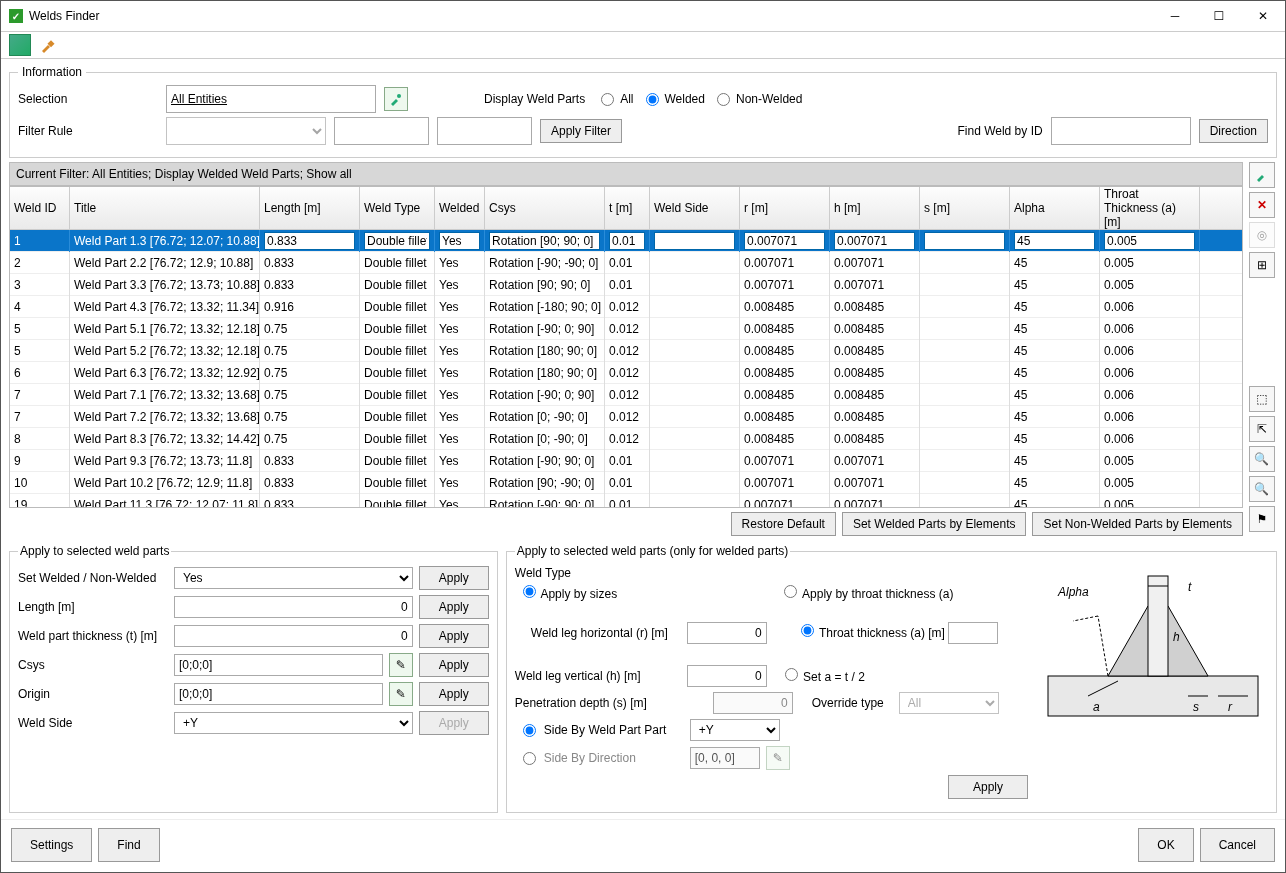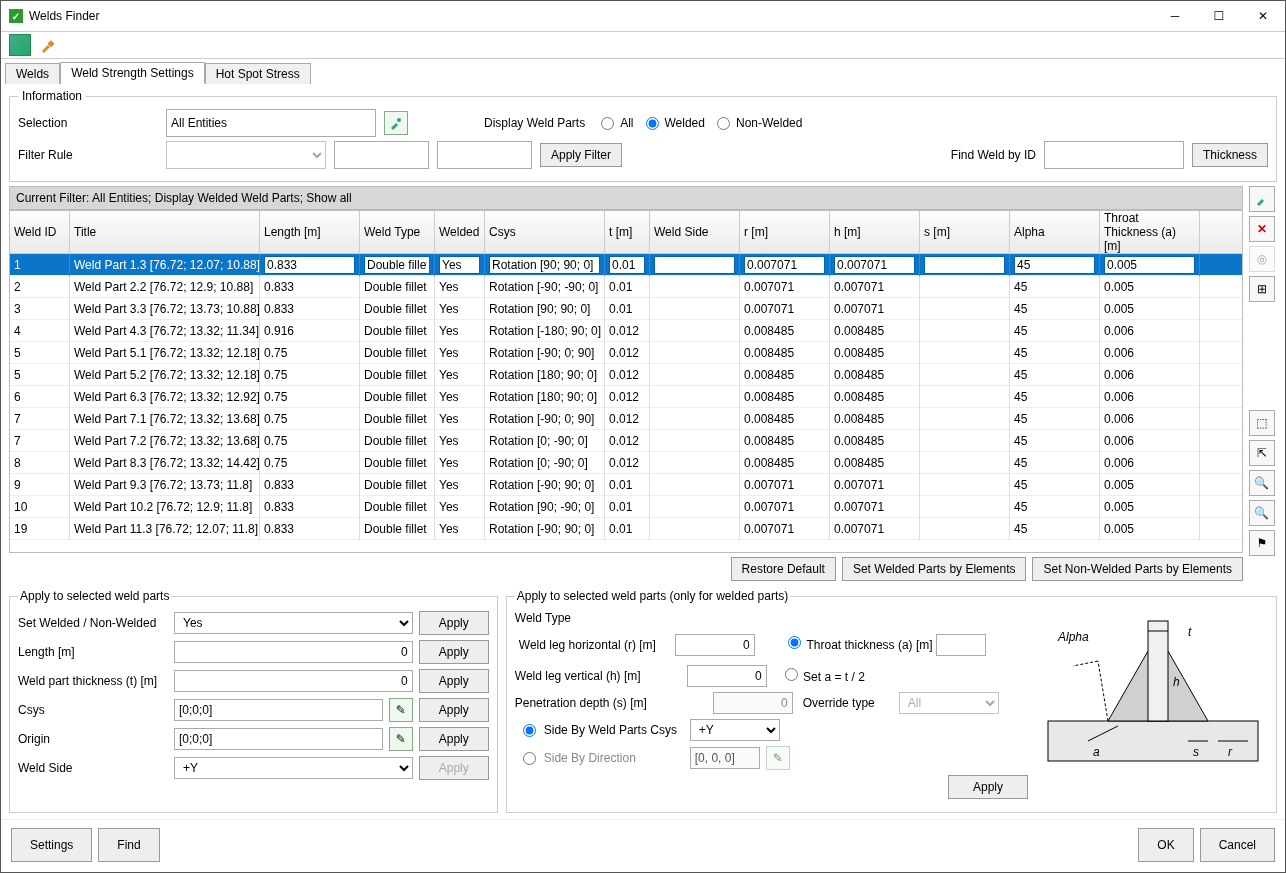--- a/index.html
+++ b/index.html
@@ -18,21 +18,21 @@
 .tabs-row { display: flex; align-items: flex-end; padding: 0 4px; height: 24px; }
 .tab { padding: 3px 10px; border: 1px solid #aaa; border-bottom: none; background: #f0f0f0; margin-right: 0px; position: relative; top: 1px; }
 .tab.active { background: #fff; border-bottom: 1px solid #fff; z-index: 2; }
 
 .body-area { flex: 1; padding: 6px 8px; display: flex; flex-direction: column; gap: 4px; overflow: hidden; }
 
 fieldset.info { border: 1px solid #ccc; padding: 6px 8px 8px; margin: 0; }
 fieldset.info legend { padding: 0 4px; }
 .info-row { display: flex; align-items: center; gap: 8px; margin-bottom: 4px; flex-wrap: wrap; }
 .info-label { width: 140px; }
-.info-input { height: 22px; border: 1px solid #aaa; background: #fff; padding: 13px 4px; }
+.info-input { height: 22px; border: 1px solid #aaa; background: #fff; padding: 13px 4px; text-decoration: underline; }
 .sel-input { width: 210px; }
 .pick-btn { width: 24px; height: 24px; border: 1px solid #8a8; background: #eef8ee; display:flex; align-items:center; justify-content:center; }
 .filter-text { height:22px; border:1px solid #aaa; width:95px; }
 .btn { height: 24px; padding: 0 10px; border:1px solid #999; background:#eee; display:inline-flex; align-items:center; justify-content:center; }
 
 .display-group { display:flex; align-items:center; gap:4px; }
 
 .current-filter { background: #d7d7d7; border:1px solid #bbb; padding: 4px 6px; font-size:12px; }
 
 .grid-wrap { display:flex; gap:4px; flex:1; min-height:0; }
@@ -96,25 +96,20 @@
   <div class="toolbar">
     <div class="tool-btn tool-green"></div>
     <div class="tool-btn">
       <svg width="16" height="16">
           <path d="M2 14 L8 8 L10 10 L4 16 Z" fill="#d78a2a"></path>
           <rect x="9" y="4" width="5" height="5" fill="#d78a2a" transform="rotate(45 11 6)"></rect>
         </svg>
     </div>
   </div>
 
-  <div class="tabs-row">
-    <div class="tab">Welds</div>
-    <div class="tab active">Weld Strength Settings</div>
-    <div class="tab">Hot Spot Stress</div>
-  </div>
 
   <div class="body-area">
 
     <fieldset class="info">
       <legend>Information</legend>
       <div class="info-row">
         <span class="info-label">Selection</span>
         <input class="info-input sel-input" value="All Entities" style="">
         <div class="pick-btn">
           <svg width="14" height="14">
@@ -135,21 +130,21 @@
       </div>
       <div class="info-row">
         <span class="info-label">Filter Rule</span>
         <select class="info-input" style="width:160px;" disabled=""><option>+Y</option></select>
         <input class="filter-text info-input" style="">
         <input class="filter-text info-input" style="">
         <button class="btn">Apply Filter</button>
         <span style="flex:1"></span>
         <span>Find Weld by ID</span>
         <input class="info-input" style="width: 140px;">
-        <button class="btn">Thickness</button>
+        <button class="btn">Direction</button>
       </div>
     </fieldset>
 
     <div class="grid-wrap">
       <div style="flex:1; display:flex; flex-direction:column; min-height:0;">
         <div class="current-filter">Current Filter: All Entities; Display Welded Weld Parts; Show all</div>
         <div class="grid">
           <div class="grid-head">
             <div class="grid-cell c-weldid">Weld ID</div>
             <div class="grid-cell c-title">Title</div>
@@ -447,46 +442,50 @@
       </fieldset>
 
       <fieldset style="flex:1.6; position:relative;">
         <legend>Apply to selected weld parts (only for welded parts)</legend>
         <div style="display:flex; gap:10px;">
           <div style="flex:1;">
             <div class="form-row">
                 <span class="form-label">Weld Type</span>
             </div>
             <div class="form-row two-col">
-              <div class="col form-row" style="margin:4px;">
+              <div class="col"><input type="radio" name="ab" checked="" style=""> <span>Apply by sizes</span></div>
+              <div class="col"><input type="radio" name="ab" style=""> <span>Apply by throat thickness (a)</span></div>
+            </div>
+            <div class="form-row two-col">
+              <div class="col form-row" style="margin:16px;">
                   <span class="form-label">Weld leg horizontal (r) [m]</span>
                   <input class="form-input ro" style="width: 80px; flex: 0 0 auto;" value="0">
                 </div>
               <div class="col"><input type="radio" name="tt" checked="" style=""> <span>Throat thickness (a) [m]</span> <input class="form-input" style="width: 50px; flex: 0 0 auto;"></div>
             </div>
             <div class="form-row two-col">
               <div class="col form-row" style="margin:0;gap:22px;">
                   <span class="form-label">Weld leg vertical (h) [m]</span>
                   <input class="form-input ro" style="width: 80px; flex: 0 0 auto;" value="0">
                 </div>
               <div class="col"><input type="radio" name="tt" style=""> <span>Set a = t / 2</span></div>
             </div>
             <div class="form-row two-col">
               <div class="col form-row" style="margin:0;gap:48px;">
                   <span class="form-label">Penetration depth (s) [m]</span>
                   <input class="form-input ro" style="width: 80px; flex: 0 0 auto; color: rgb(136, 136, 136);" disabled="" value="0">
                 </div>
               <div class="col form-row" style="margin:0;">
-                  <span style="width:90px;">Override type</span>
+                  <span style="width:90px;text-align:center;">Override type</span>
                   <select class="form-input" disabled="" style="width:100px;flex:none;color:#888;"><option>All</option></select>
                 </div>
             </div>
             <div class="form-row">
                 <input type="radio" name="sb" checked="" style=""> 
-                <span class="form-label" style="width:140px;">Side By Weld Parts Csys</span>
+                <span class="form-label" style="width:140px;">Side By Weld Part Part</span>
                 <select class="form-input" style="width:90px;flex:none;"><option>+Y</option></select>
               </div>
             <div class="form-row">
                 <input type="radio" name="sb" style=""> 
                 <span class="form-label" style="width:140px;color:#888;">Side By Direction</span>
                 <input class="form-input" style="width: 70px; flex: 0 0 auto;" disabled="" value="[0, 0, 0]">
                 <div class="pick-btn" style="opacity:.5;">✎</div>
               </div>
             <div class="form-row" style="justify-content:flex-end;">
                 <button class="apply-btn" style="width:80px;">Apply</button>

